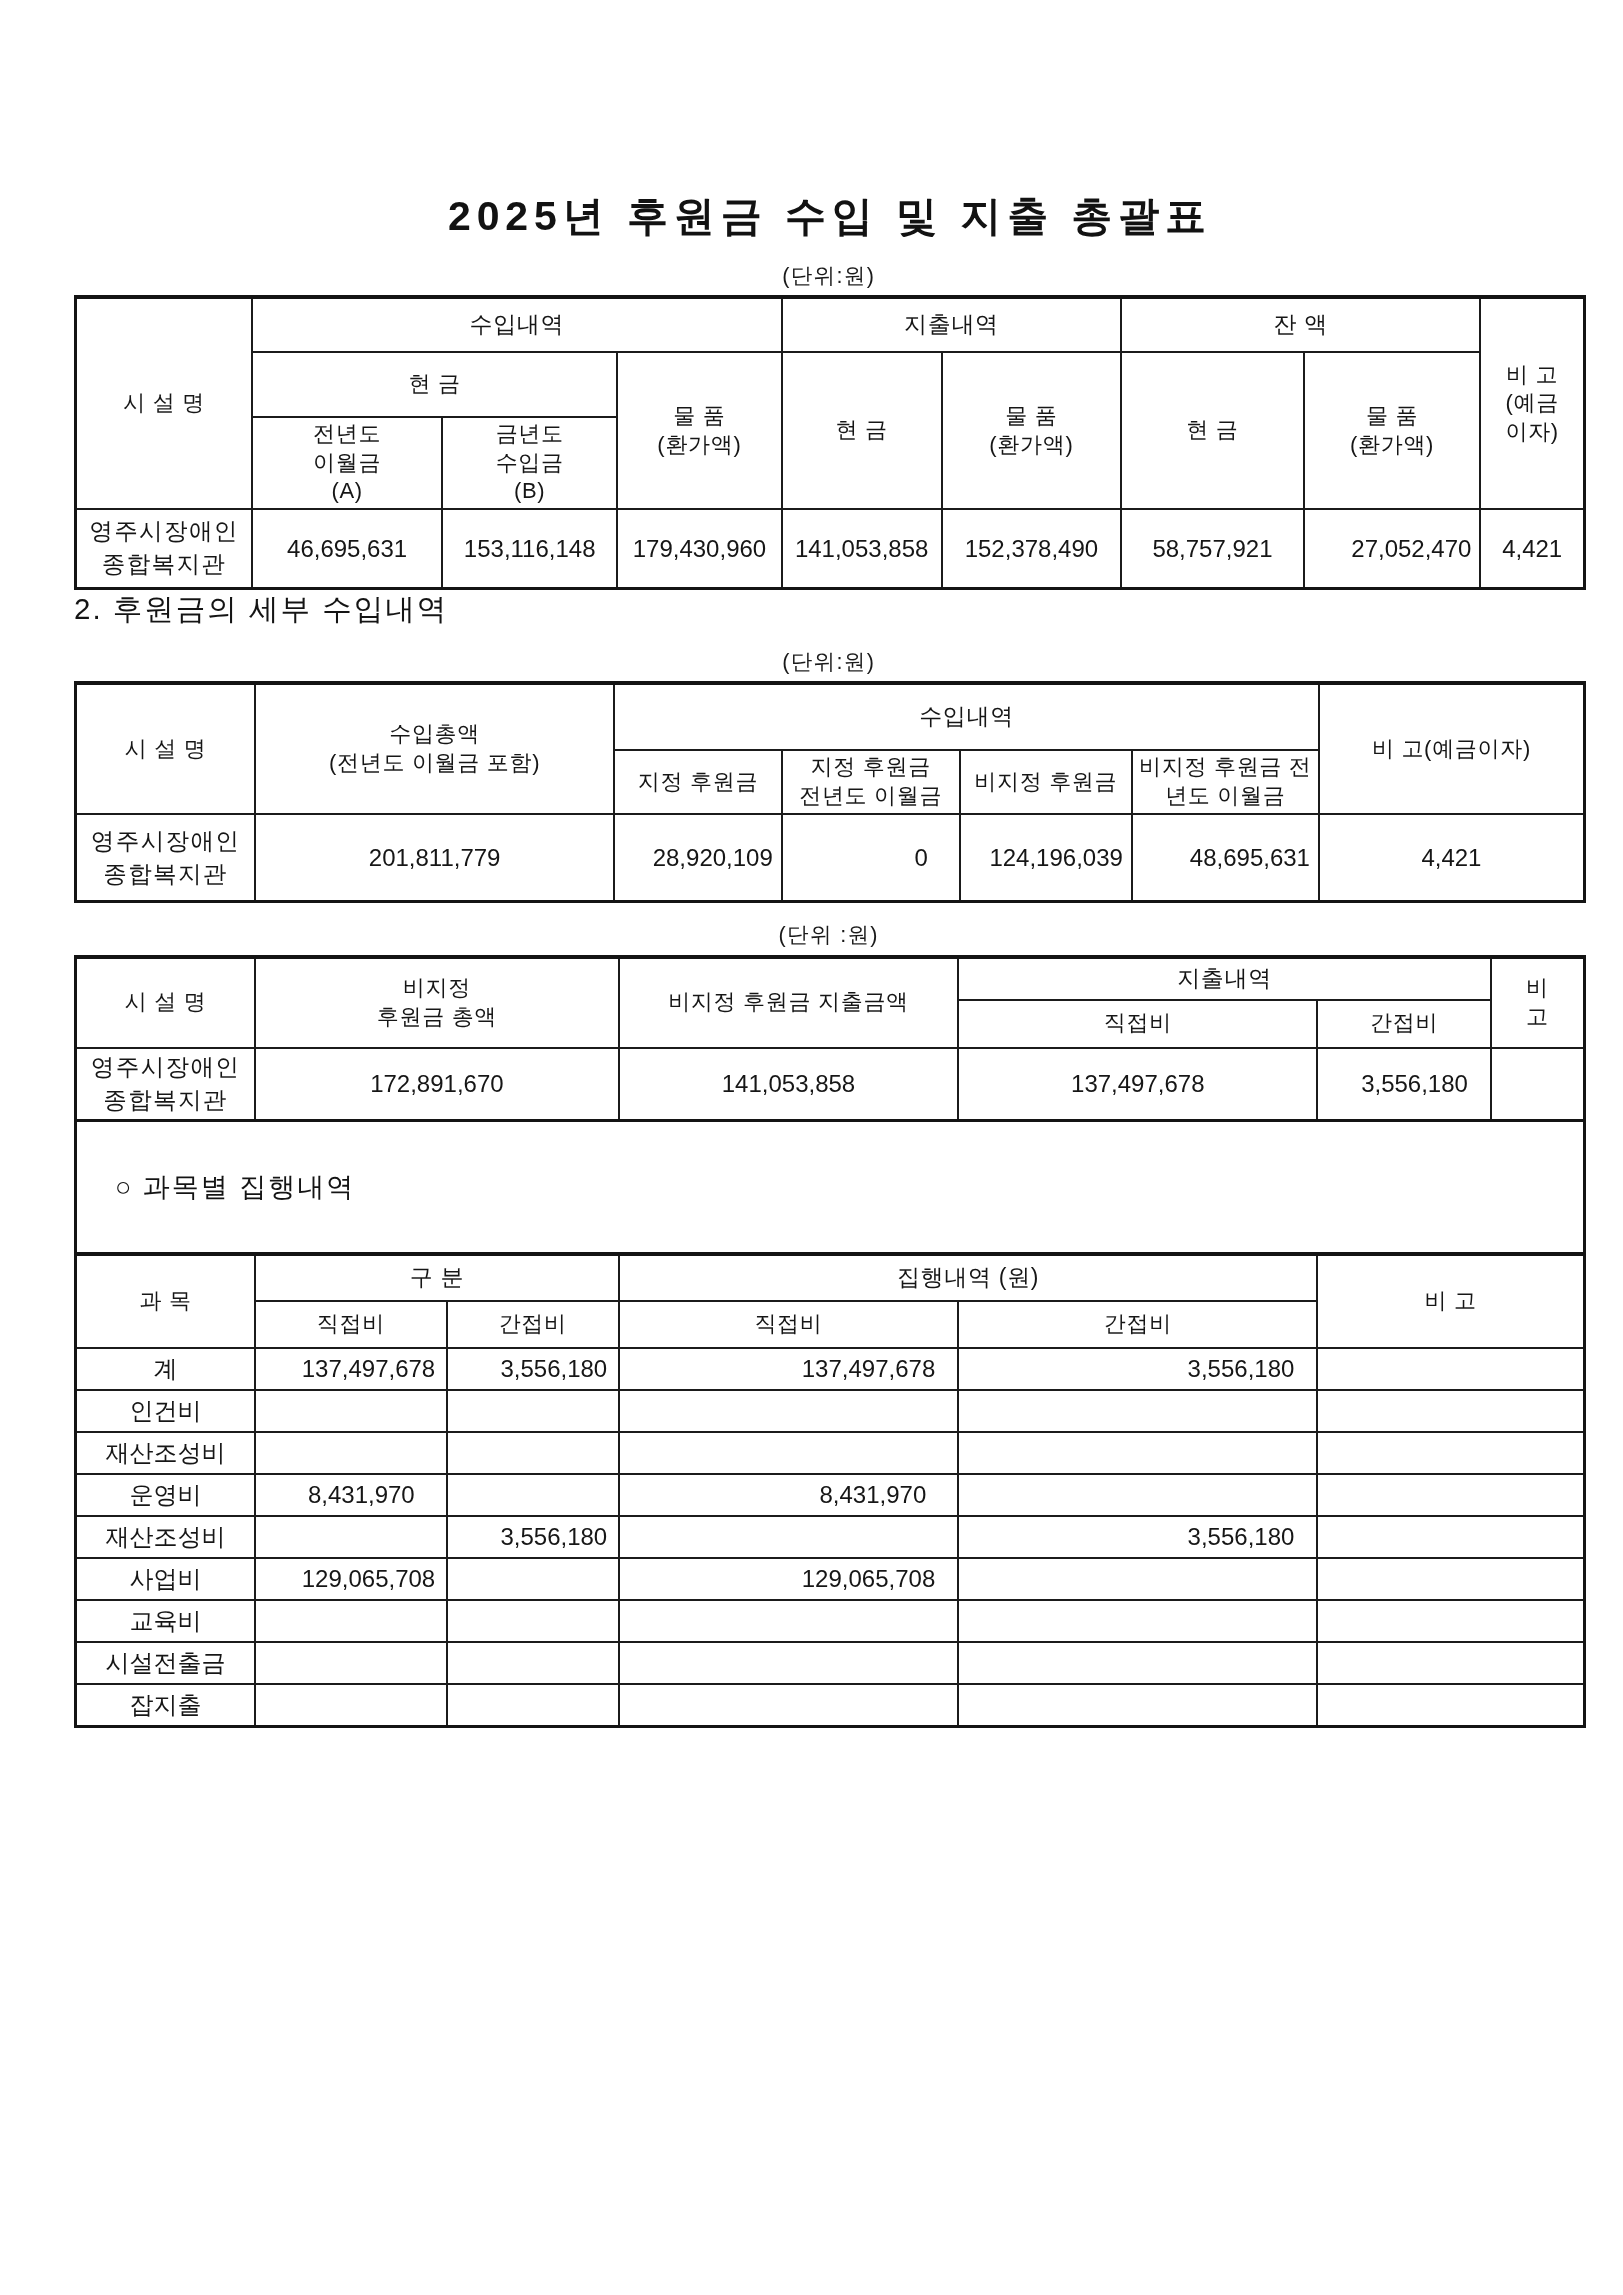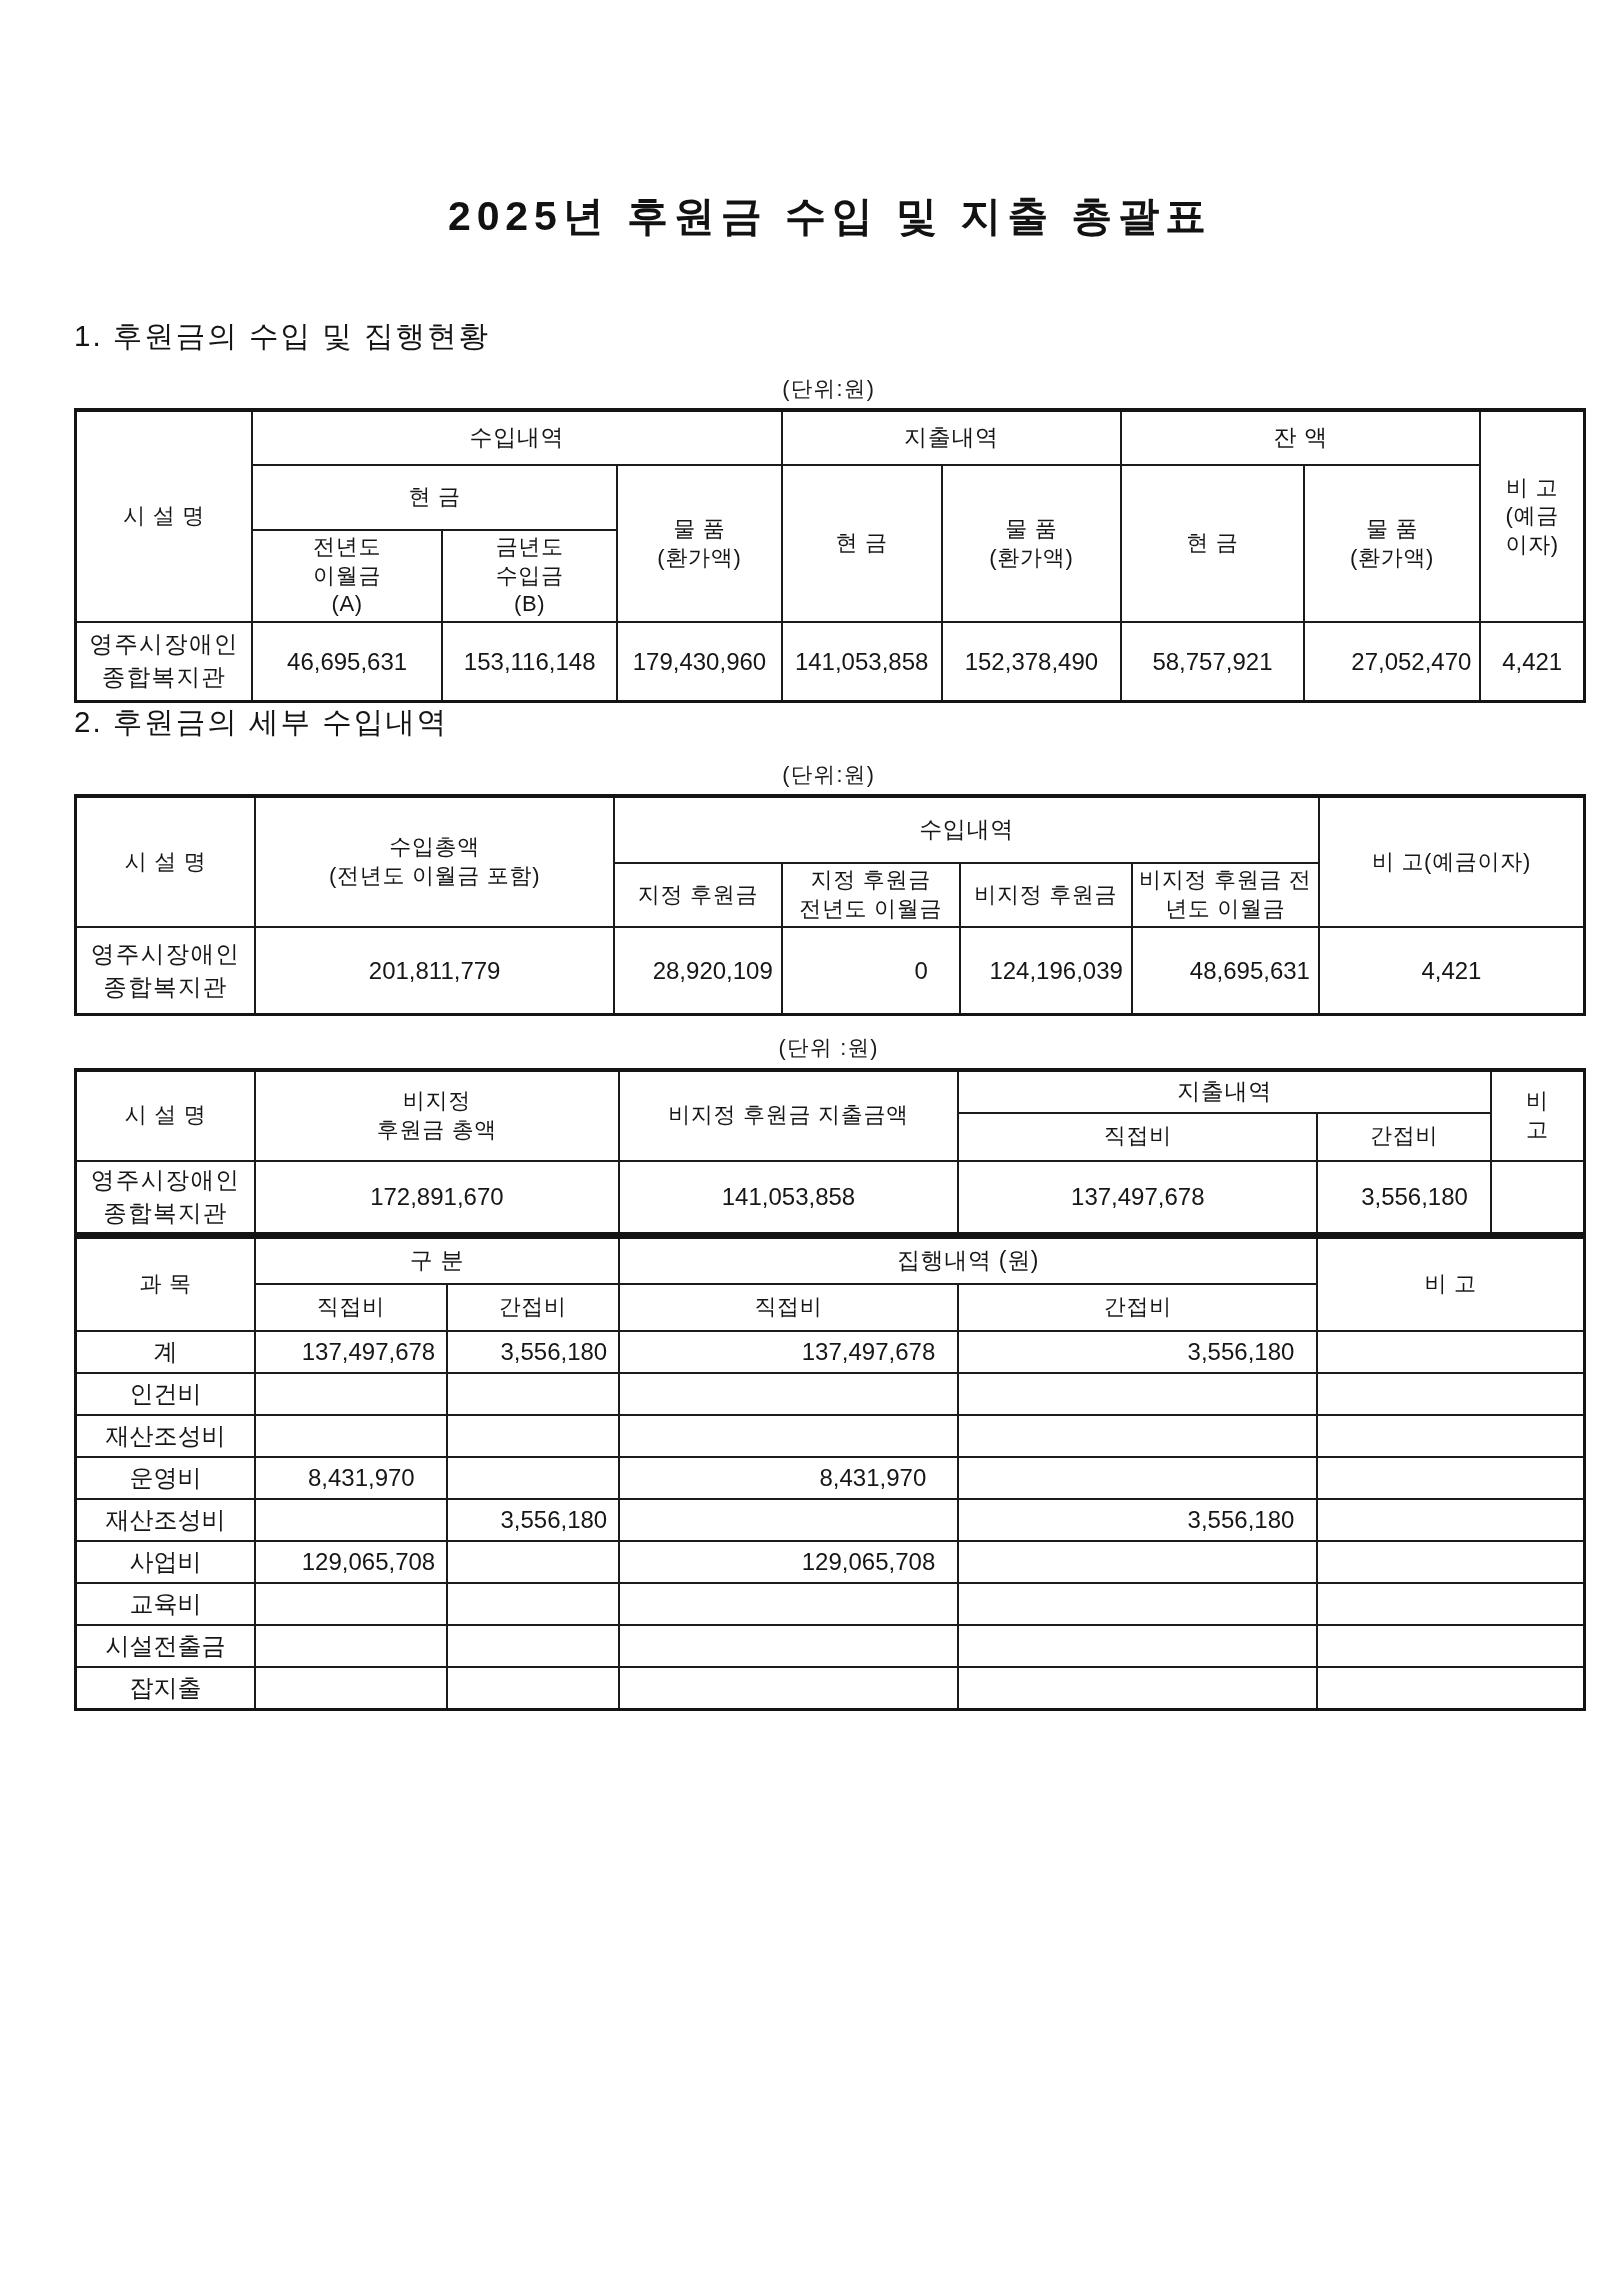--- a/index.html
+++ b/index.html
@@ -89,21 +89,20 @@
   .subtbl { border-top-width:4.6px; }
 </style>
 </head>
 <body>
 
 <div class="page">
   <div class="content">
 
     <h1 class="doc-title">2025년 후원금 수입 및 지출 총괄표</h1>
 
-    <h2 class="sec-heading sec1-heading">1. 후원금의 수입 및 집행현황</h2>
     <div class="unit-label">(단위:원)</div>
 
     <table class="tbl t1">
       <colgroup>
         <col style="width:11.7%">
           <col style="width:12.6%">
           <col style="width:11.6%">
         <col style="width:10.9%">
           <col style="width:10.6%">
           <col style="width:11.9%">
@@ -228,20 +227,23 @@
 종합복지관</td>
             <td>172,891,670</td>
             <td>141,053,858</td>
             <td>137,497,678</td>
             <td class="right pr-md">3,556,180</td>
             <td></td>
           </tr>
         </tbody>
       </table>
 
+      <div class="label-strip">
+        <span class="sub-label">○ 과목별 집행내역</span>
+      </div>
 
       <table class="tbl subtbl">
         <colgroup>
           <col style="width:11.9%">
             <col style="width:12.7%">
             <col style="width:11.4%">
           <col style="width:22.5%">
             <col style="width:23.8%">
             <col style="width:17.7%">
         </colgroup>

